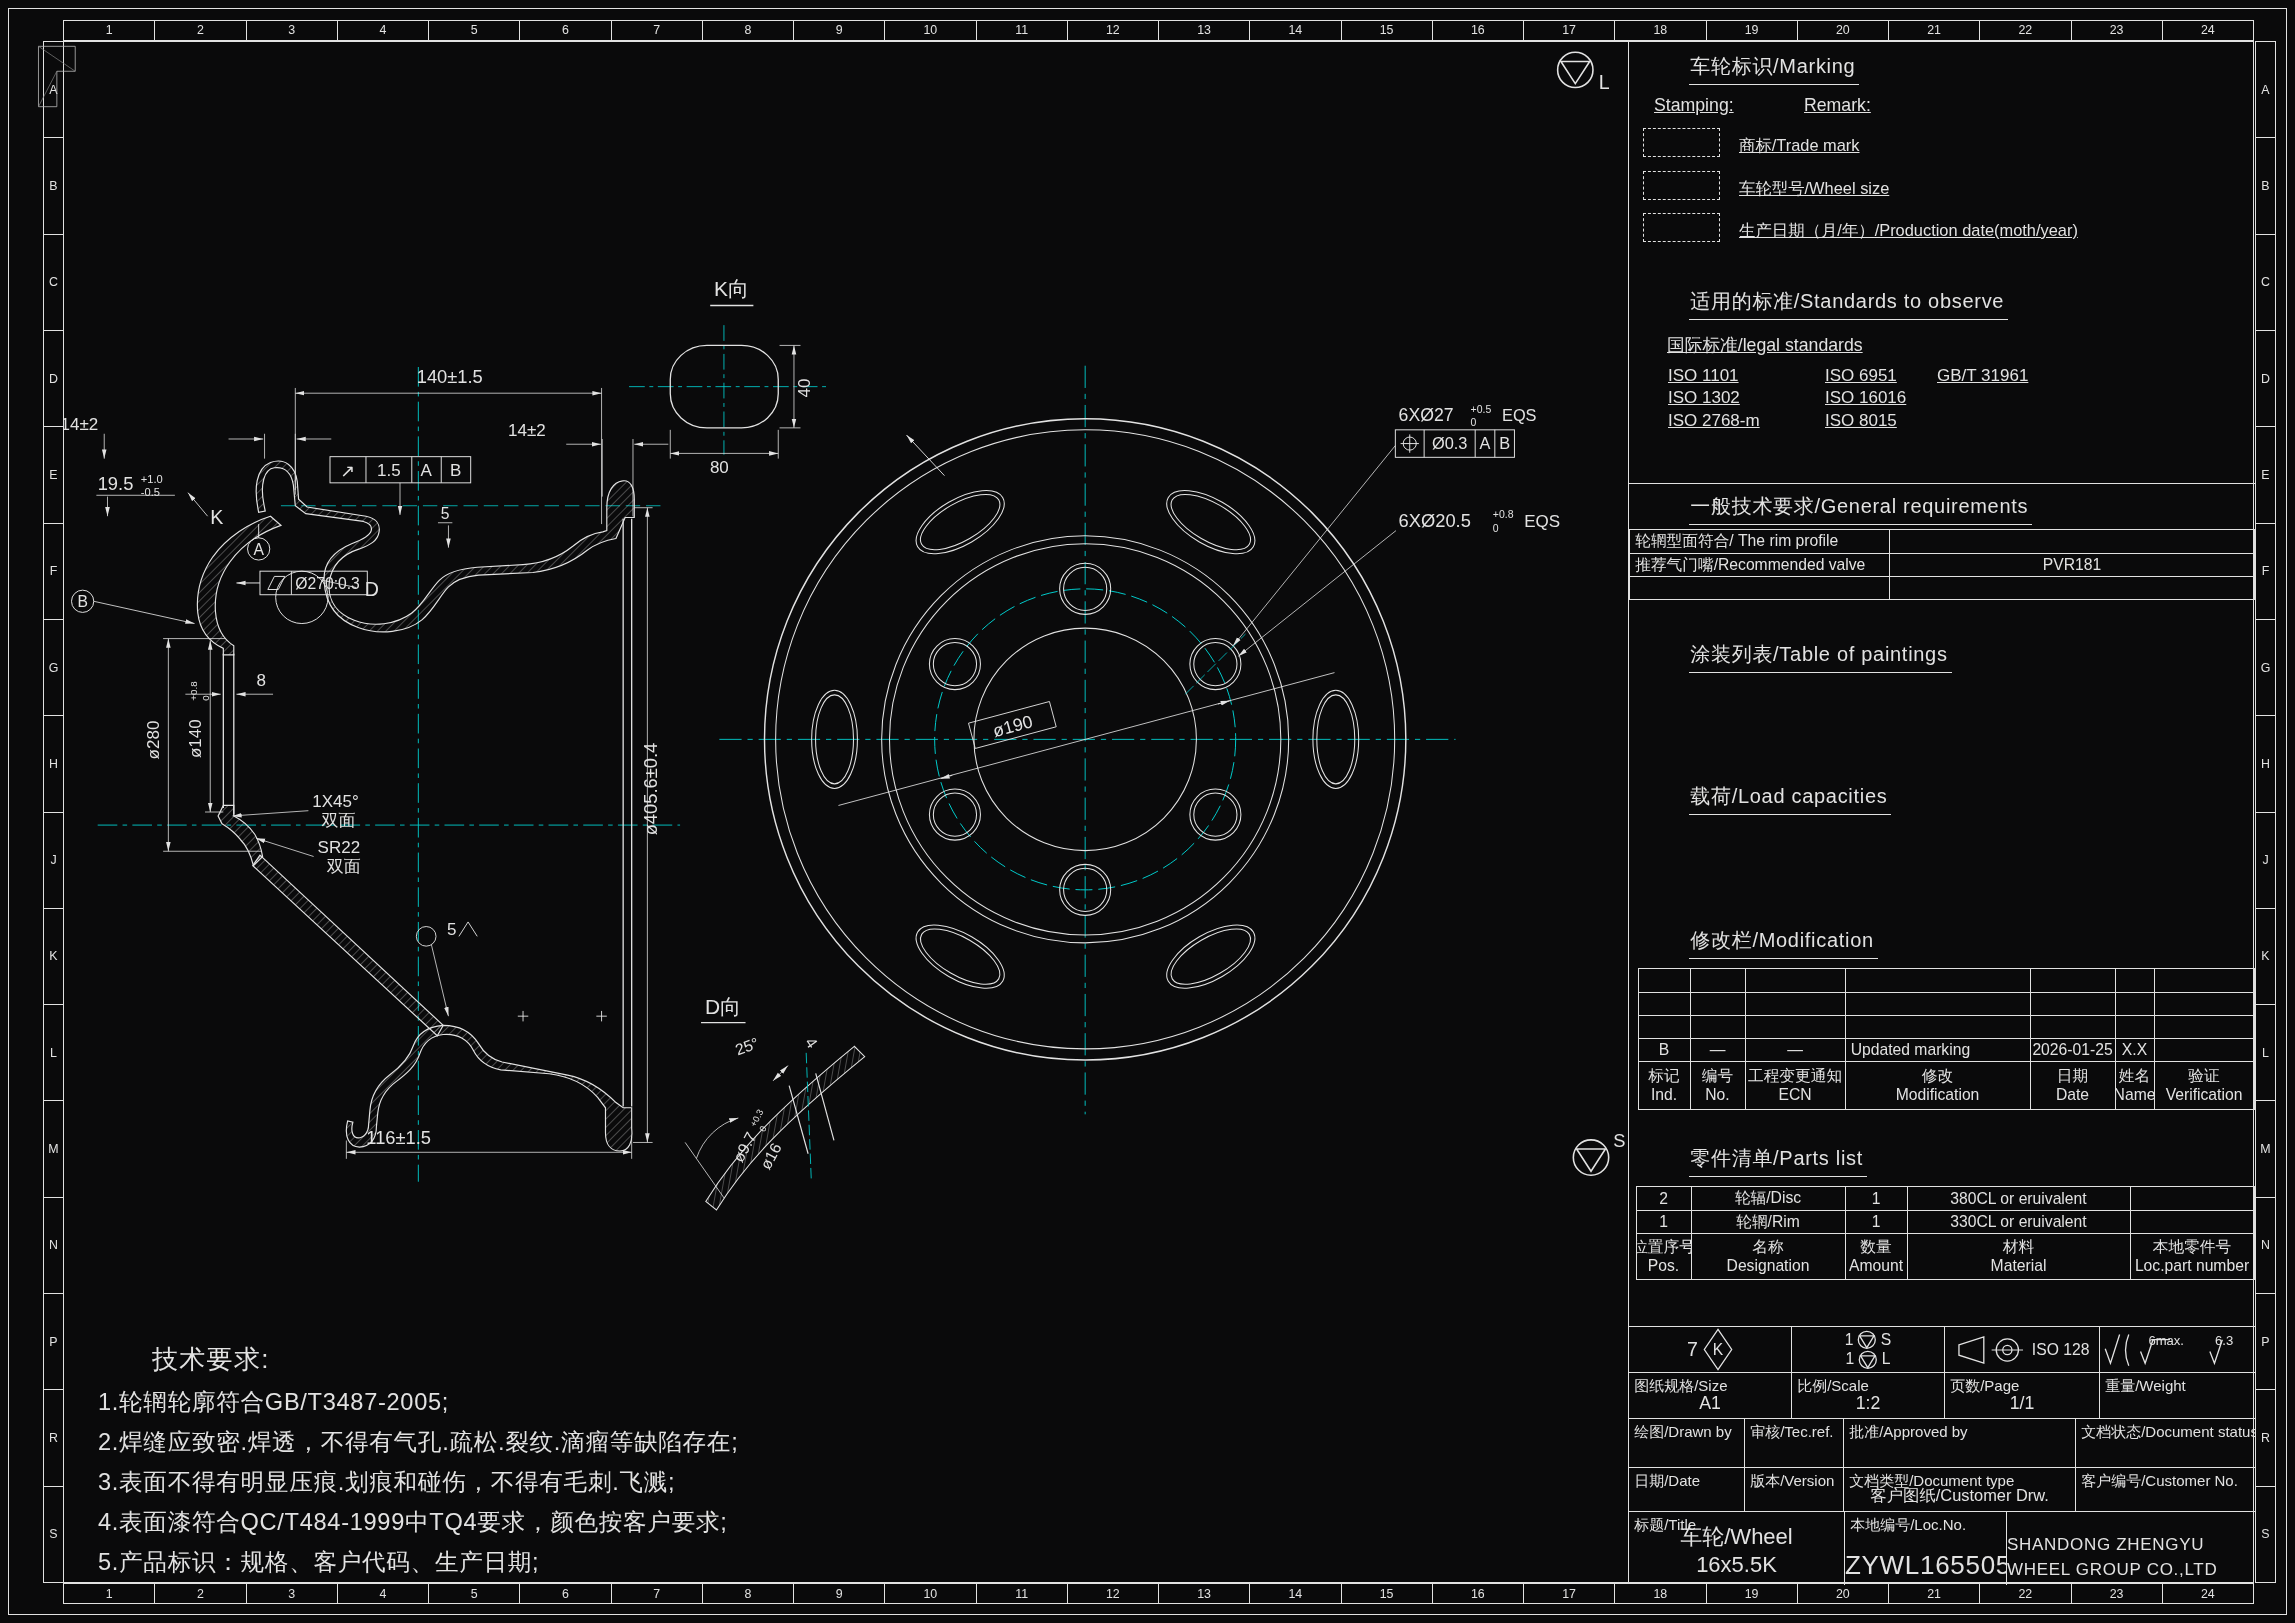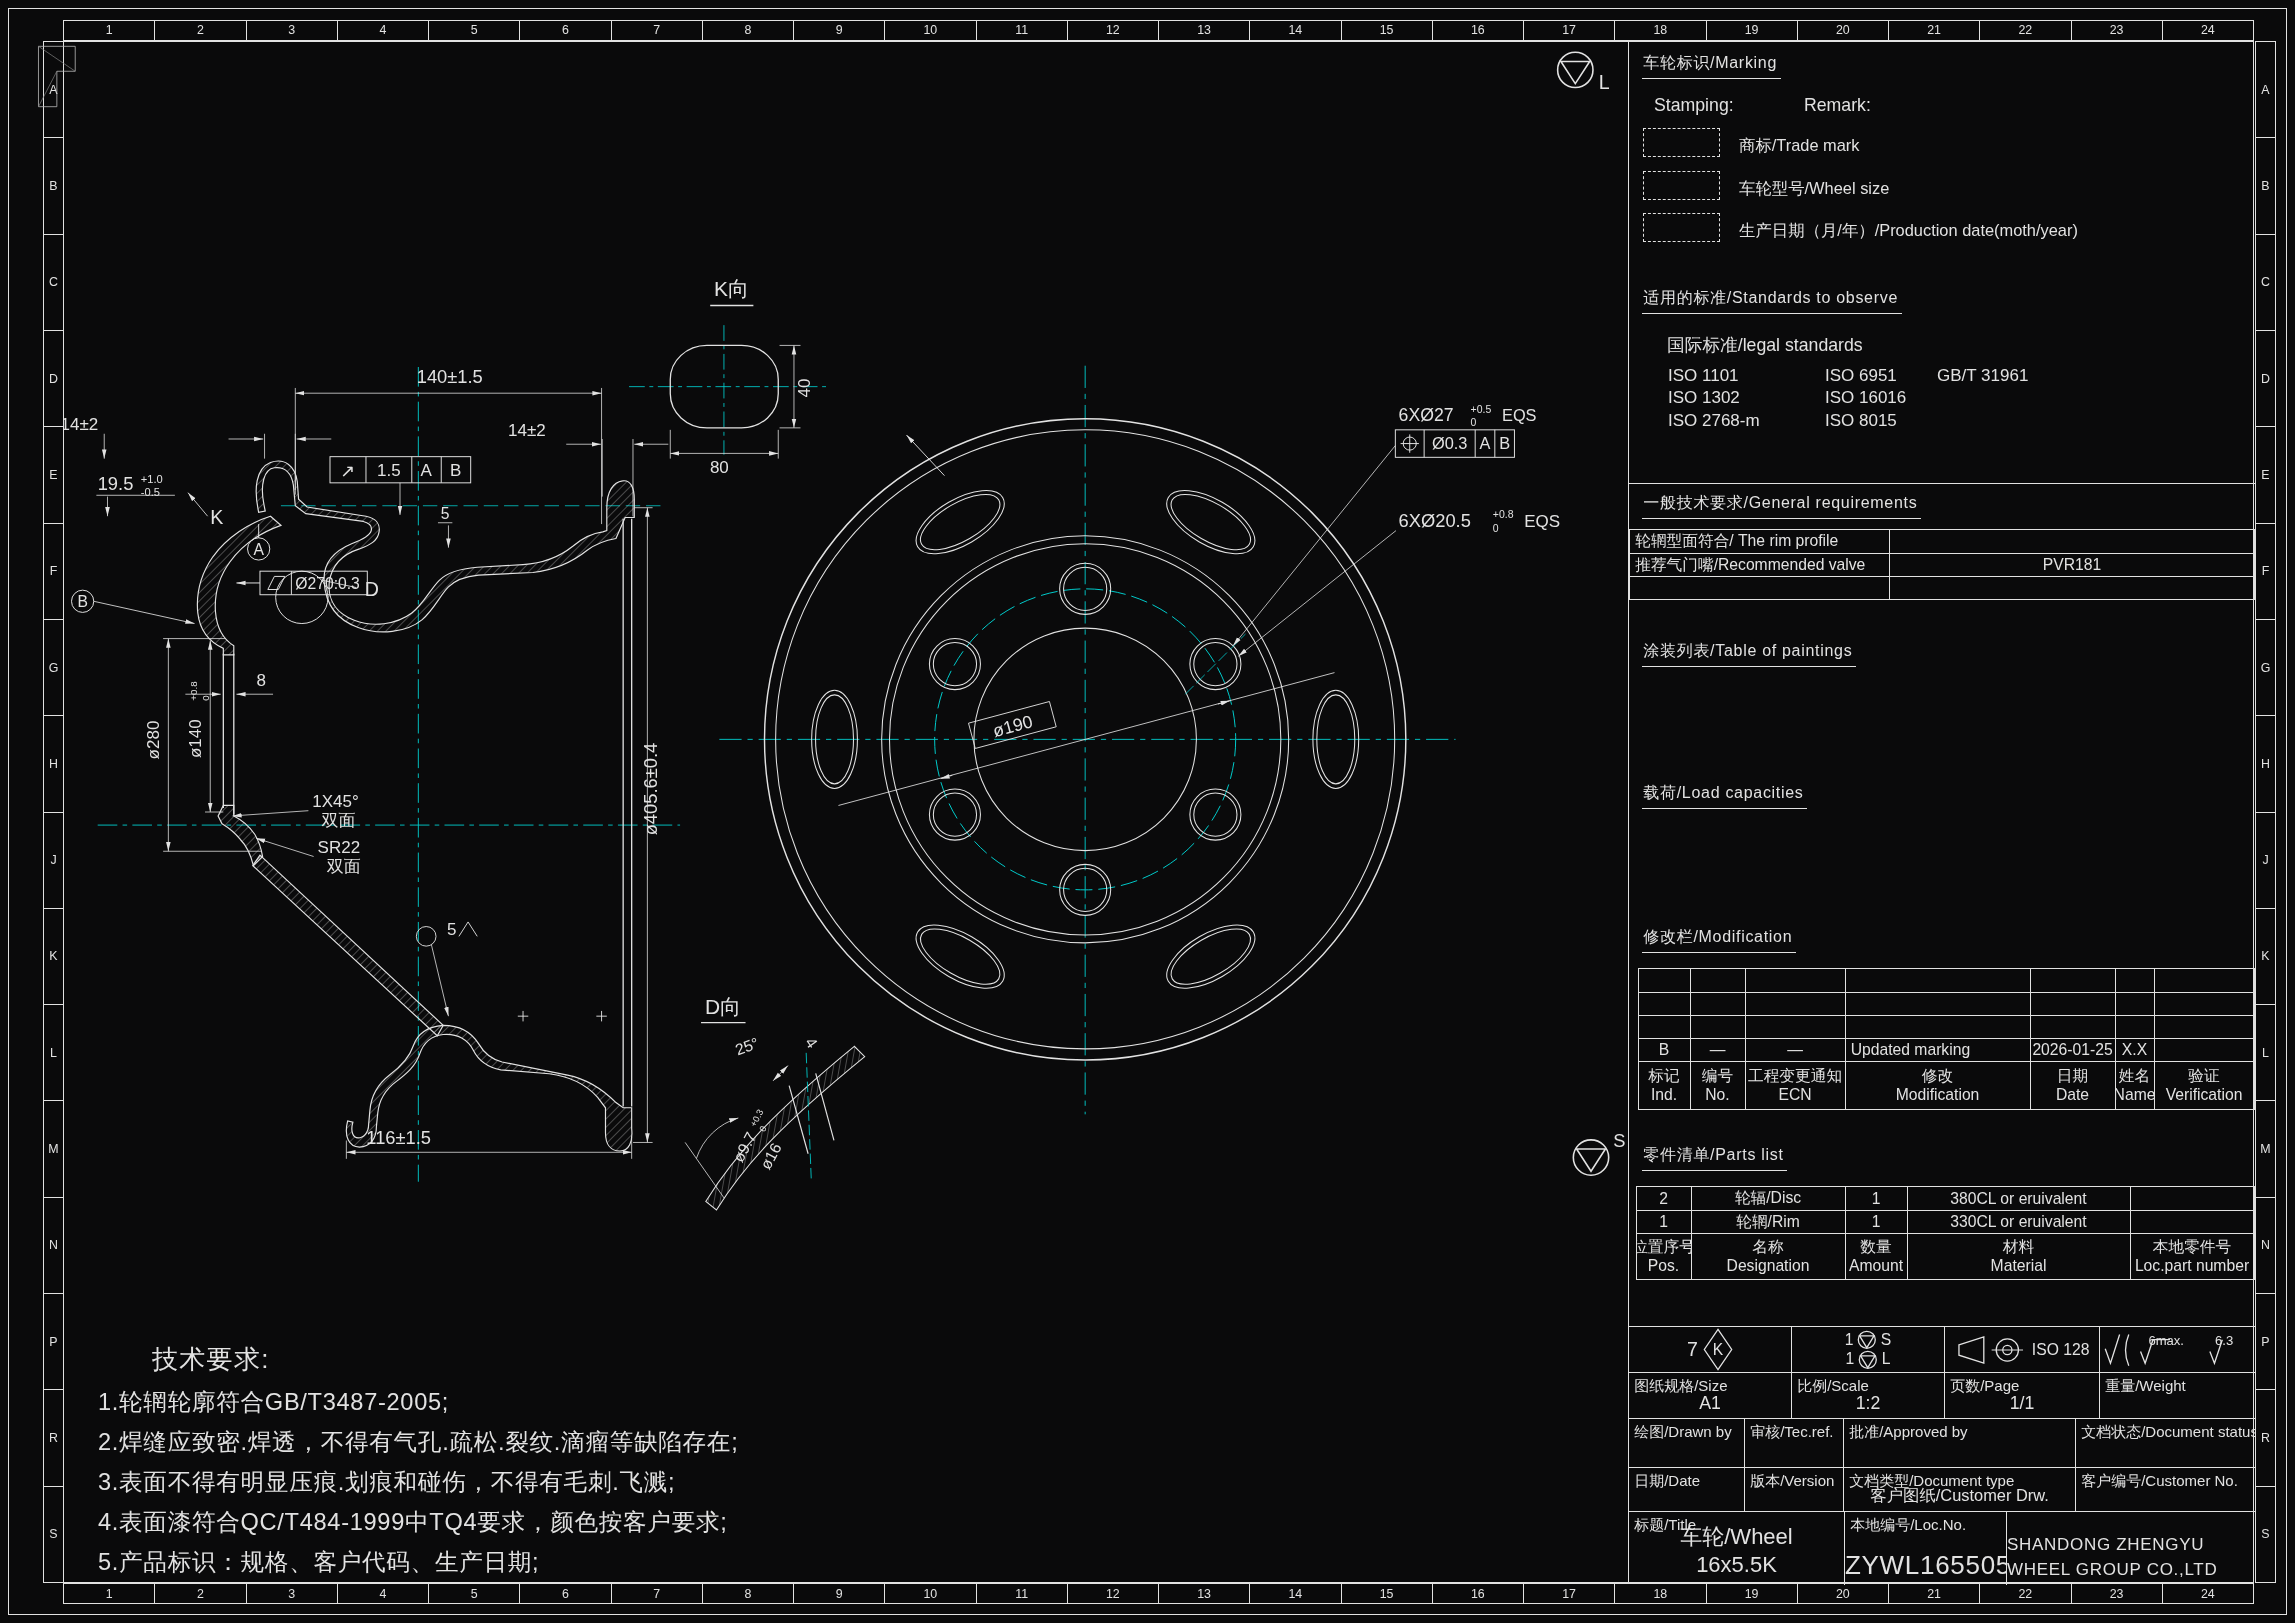--- a/index.html
+++ b/index.html
@@ -18,22 +18,22 @@
   .band.h{left:63px;width:2191px;height:21px;flex-direction:row;}
   .band.top{top:19.6px;} .band.bot{top:1583px;}
   .band.v{top:41px;height:1542px;width:21px;flex-direction:column;}
   .band.lft{left:43px;} .band.rgt{left:2255px;}
   .rcell{flex:1;display:flex;align-items:center;justify-content:center;font-size:12.4px;color:var(--ln);}
   .band.h .rcell + .rcell{border-left:0.8px solid var(--ln);}
   .band.v .rcell + .rcell{border-top:0.8px solid var(--ln);}
   
   .rpanel{position:absolute;left:1628px;top:41px;width:626px;height:1542px;border-left:1.6px solid var(--ln);}
   .abs{position:absolute;}
-  .sec-title{font-size:16px;letter-spacing:0.7px;border-bottom:1.3px solid var(--ln);padding:0 3.9px 3.9px 1.3px;white-space:nowrap;}
-  .txt{white-space:nowrap;}
+  .sec-title{font-size:20px;letter-spacing:0.7px;border-bottom:1.3px solid var(--ln);padding:0 3.9px 3.9px 1.3px;white-space:nowrap;margin-left:47px;}
+  .txt{white-space:nowrap;text-decoration:underline;}
   .dashbox{position:absolute;border:1.3px dashed var(--ln);width:77px;height:29px;}
   .grid{display:grid;border:1px solid var(--ln);}
   .grid > div{border-left:0.8px solid var(--ln);border-top:0.8px solid var(--ln);display:flex;align-items:center;justify-content:center;font-size:15.7px;overflow:hidden;white-space:nowrap;}
   .grid > div.nl{border-left:none;} .grid > div.nt{border-top:none;}
   .grid > div.lab{justify-content:flex-start;padding-left:5.2px;}
   .hdr2{flex-direction:column;line-height:1.15;font-size:14.4px;}
   
   .tb{position:absolute;left:0;top:1285px;width:626px;height:257px;border-top:1px solid var(--ln);}
   .tbrow{position:absolute;left:0;width:626px;display:grid;border-bottom:0.8px solid var(--ln);}
   .tbrow > div{border-left:0.8px solid var(--ln);position:relative;overflow:hidden;}

